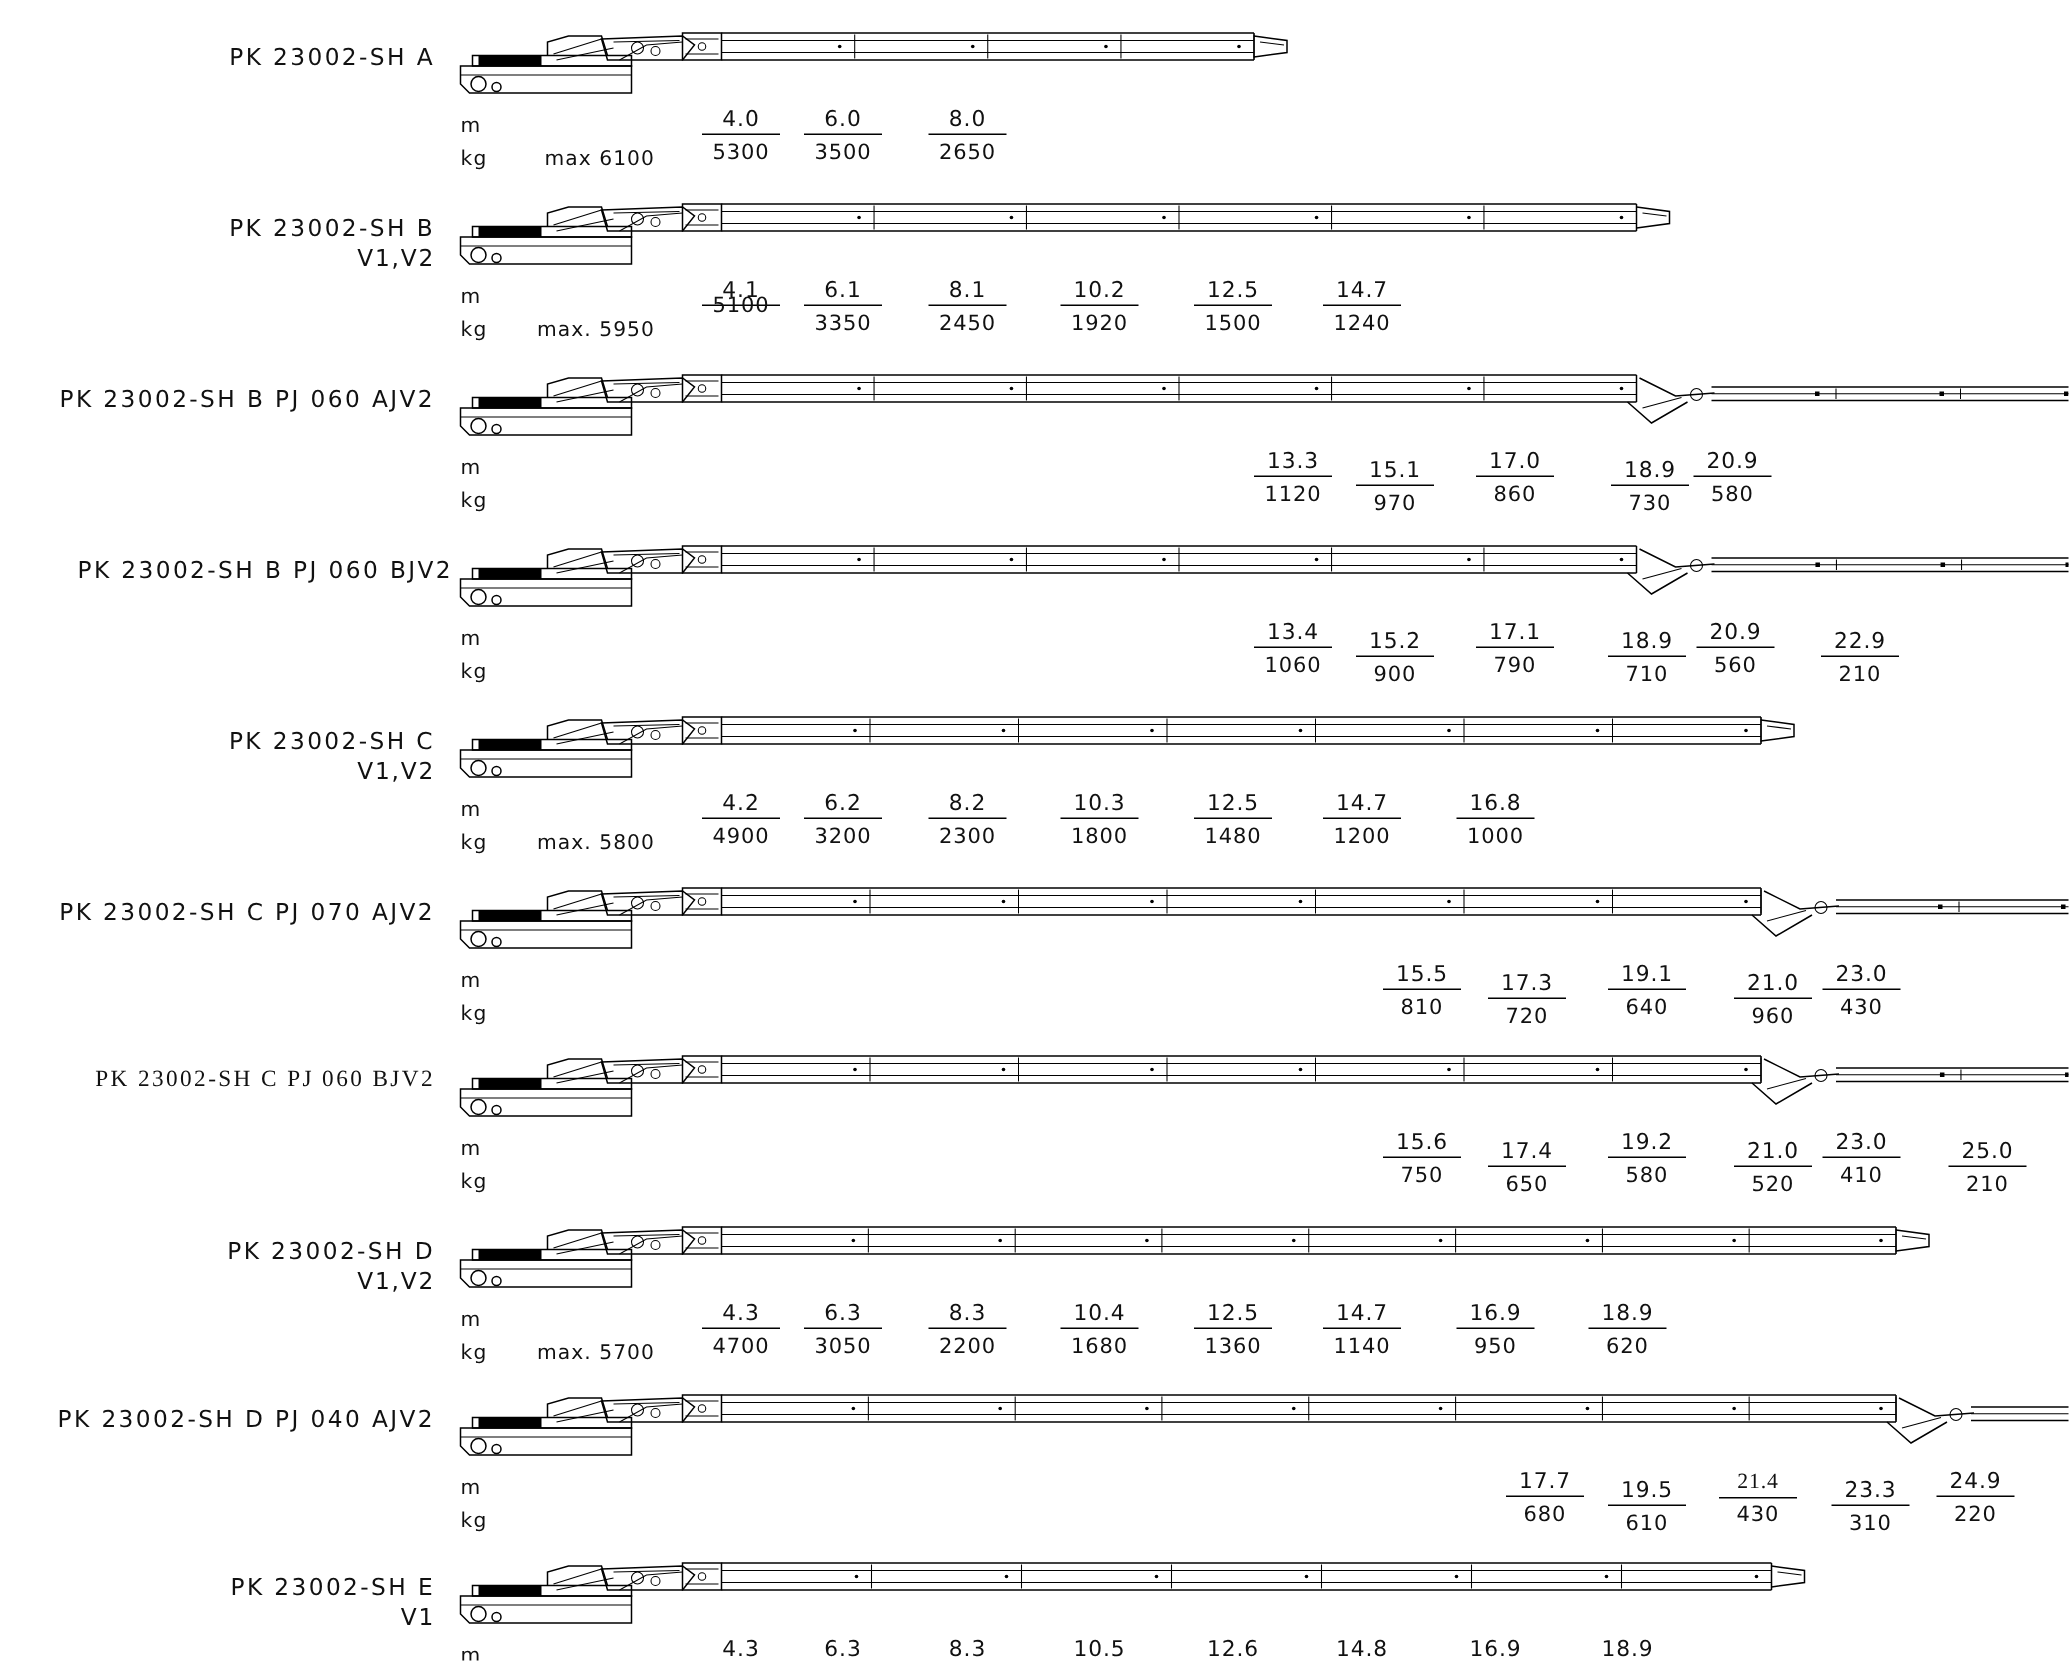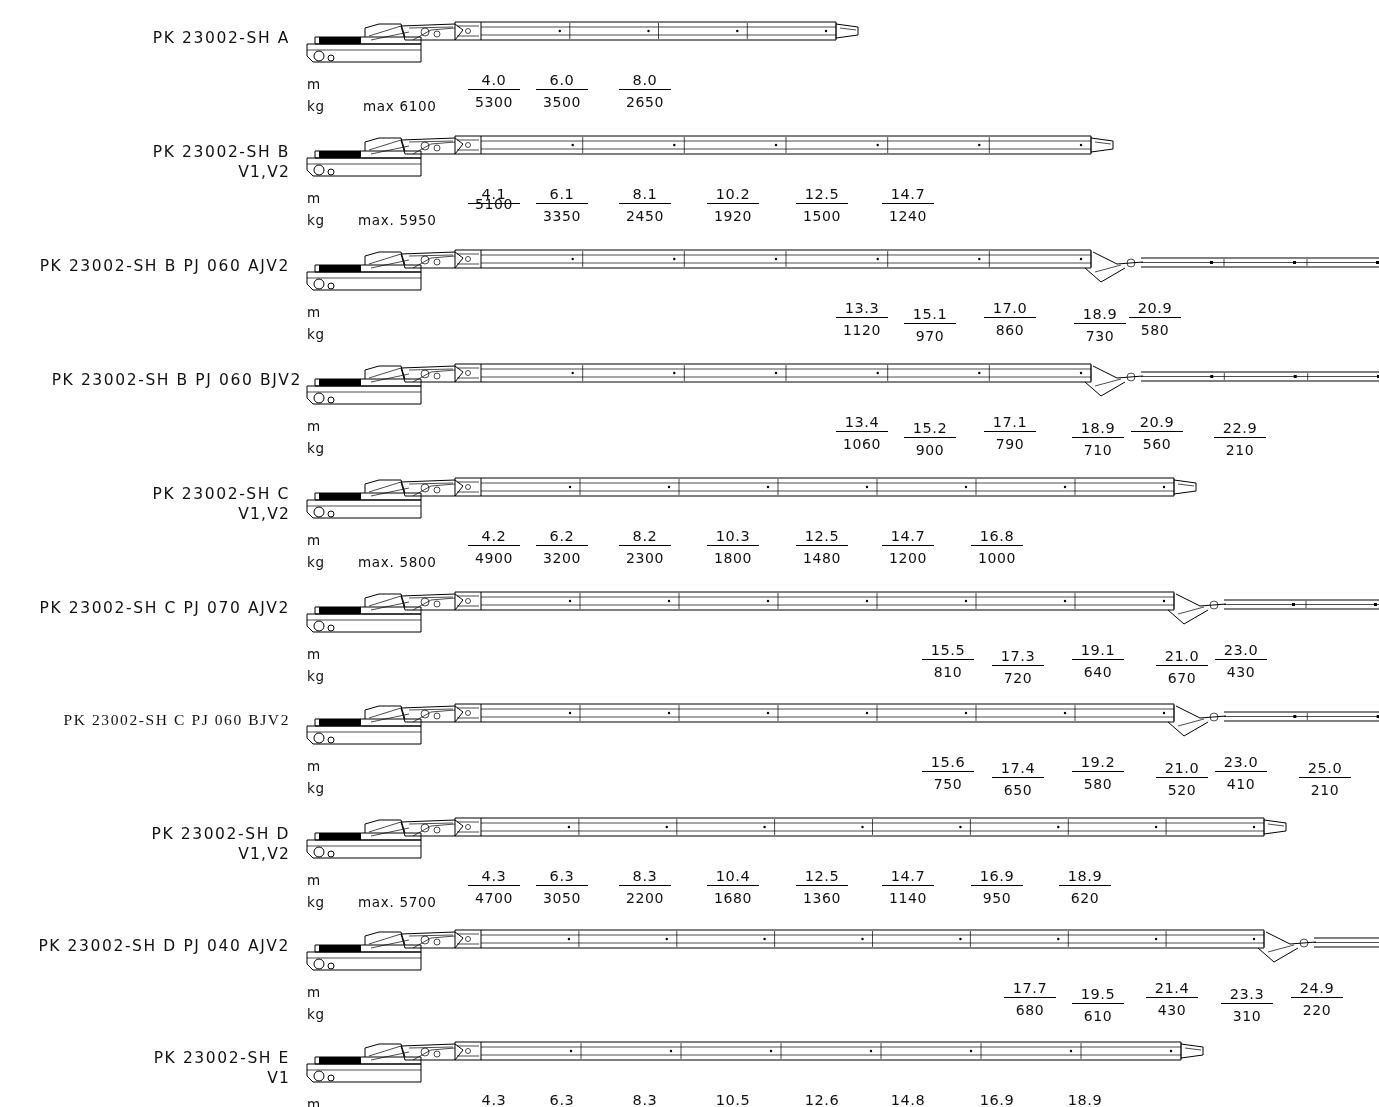--- a/index.html
+++ b/index.html
@@ -462,21 +462,21 @@
       </div>
       <div class="unit unit-m" style="top: 66px;">m</div>
       <div class="unit unit-kg" style="top: 88px;">kg</div>
       <div class="reach" style="left: 922px; width: 52px; top: 62px;">15.5</div>
       <div class="cap" style="left: 922px; width: 52px; top: 84px;">810</div>
       <div class="reach" style="left: 992px; width: 52px; top: 68px;">17.3</div>
       <div class="cap" style="left: 992px; width: 52px; top: 90px;">720</div>
       <div class="reach" style="left: 1072px; width: 52px; top: 62px;">19.1</div>
       <div class="cap" style="left: 1072px; width: 52px; top: 84px;">640</div>
       <div class="reach" style="left: 1156px; width: 52px; top: 68px;">21.0</div>
-      <div class="cap" style="left: 1156px; width: 52px; top: 90px;">670</div>
+      <div class="cap" style="left: 1156px; width: 52px; top: 90px;">960</div>
       <div class="reach" style="left: 1215px; width: 52px; top: 62px;">23.0</div>
       <div class="cap" style="left: 1215px; width: 52px; top: 84px;">430</div>
     </div>
     <div class="config-block" style="top: 692px;">
       <div class="label-area" style="top: 18px; font-family: Liberation Serif, serif;"><span>PK 23002-SH C PJ 060 BJV2</span></div>
       <div class="diagram">
         <svg width="1070" height="62" viewBox="0 0 1070 62">
           <path class="ln" d="M2 34 L2 46 L8 52 L116 52 L116 34 Z"></path>
           <path class="ln-thin" d="M2 40 L116 40"></path>
           <rect class="fillblk" x="14" y="27" width="42" height="7"></rect>
@@ -675,21 +675,21 @@
           <rect class="fillblk" x="1385.0" y="23" width="3" height="3"></rect>
           <path class="ln" d="M1399 21 L1415 23 L1415 27 L1399 28"></path>
         </svg>
       </div>
       <div class="unit unit-m" style="top: 66px;">m</div>
       <div class="unit unit-kg" style="top: 88px;">kg</div>
       <div class="reach" style="left: 1004px; width: 52px; top: 62px;">17.7</div>
       <div class="cap" style="left: 1004px; width: 52px; top: 84px;">680</div>
       <div class="reach" style="left: 1072px; width: 52px; top: 68px;">19.5</div>
       <div class="cap" style="left: 1072px; width: 52px; top: 90px;">610</div>
-      <div class="reach" style="left: 1146px; width: 52px; top: 62px;">21.4</div>
+      <div class="reach" style="left: 1146px; width: 52px; top: 62px; font-family: Liberation Serif, serif;">21.4</div>
       <div class="cap" style="left: 1146px; width: 52px; top: 84px;">430</div>
       <div class="reach" style="left: 1221px; width: 52px; top: 68px;">23.3</div>
       <div class="cap" style="left: 1221px; width: 52px; top: 90px;">310</div>
       <div class="reach" style="left: 1291px; width: 52px; top: 62px;">24.9</div>
       <div class="cap" style="left: 1291px; width: 52px; top: 84px;">220</div>
     </div>
     <div class="config-block" style="top: 1030px;">
       <div class="label-area" style="top: 18px;"><span>PK 23002-SH E</span><span class="label-line2">V1</span></div>
       <div class="diagram">
         <svg width="1070" height="62" viewBox="0 0 1070 62">

